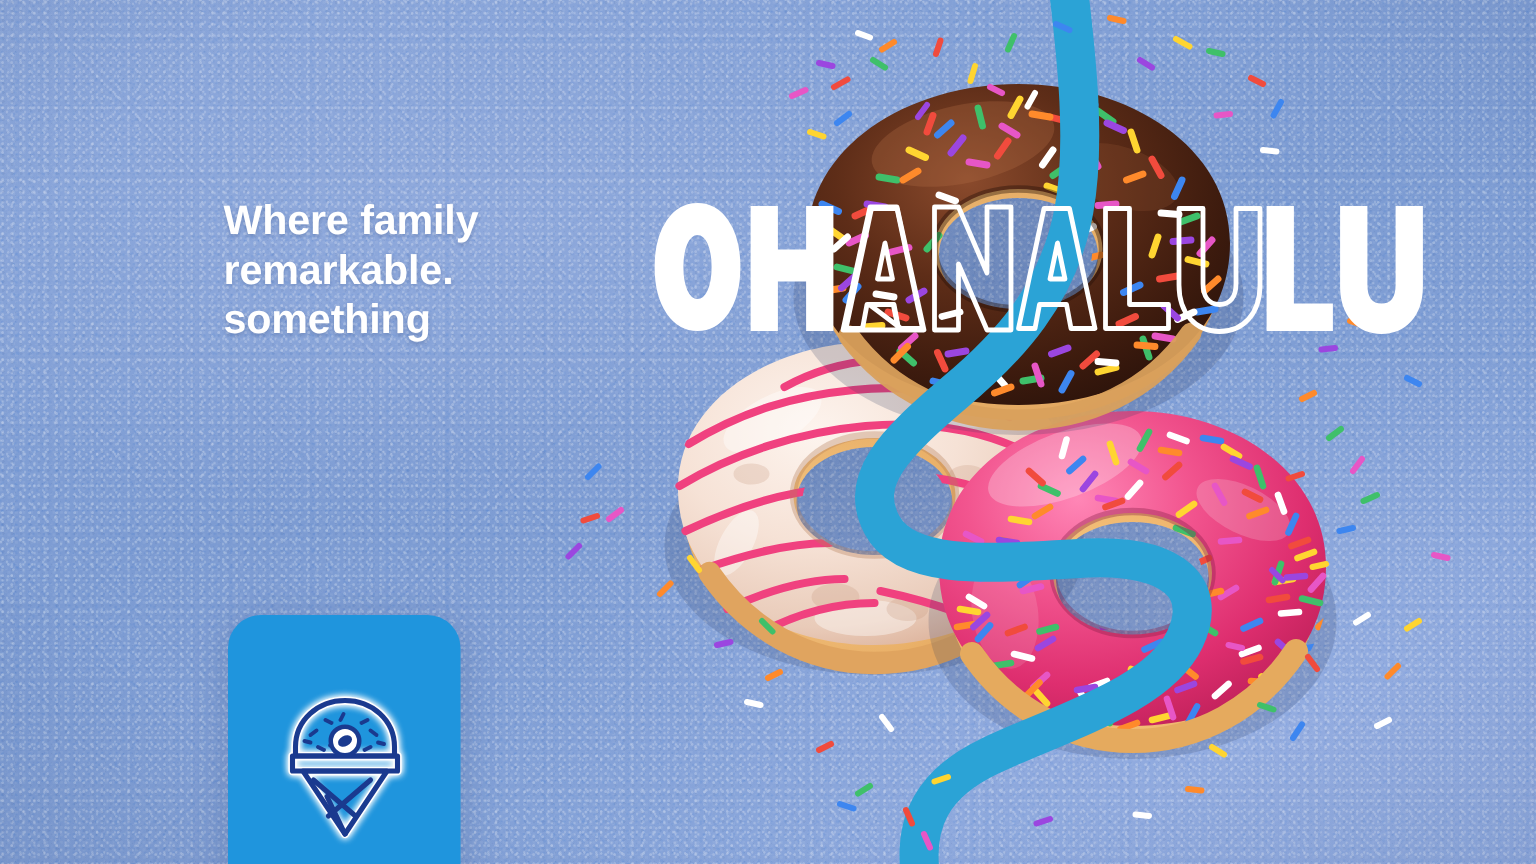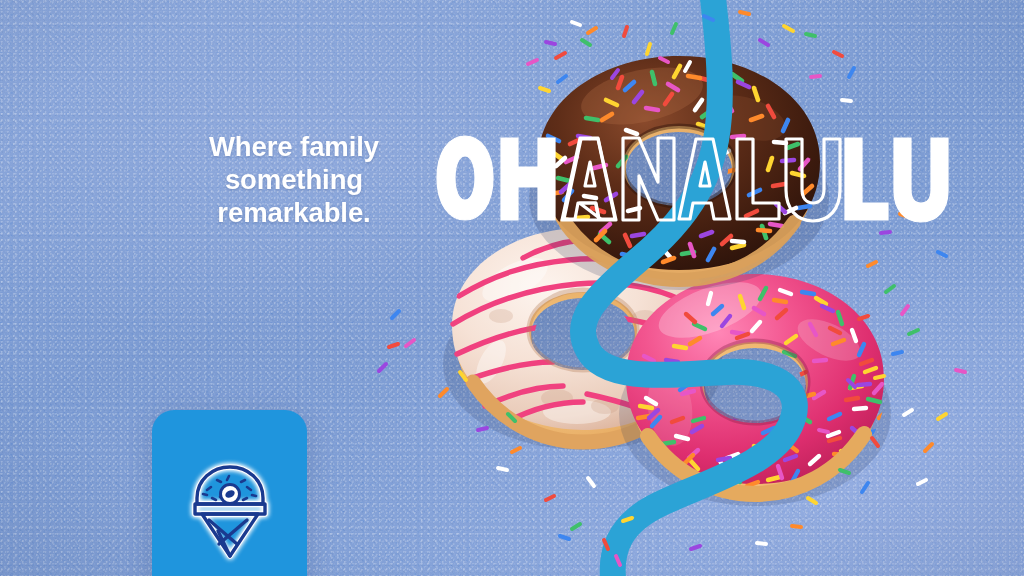--- a/index.html
+++ b/index.html
@@ -56,21 +56,20 @@
   
   .headline{
     position:absolute; left:149px; top:131px;
     width:290px;
     color:#ffffff;
     font-size:27.5px;
     font-weight:700;
     line-height:1.195;
     letter-spacing:-0.1px;
     text-shadow:0 1px 3px rgba(40,62,110,.28);
-    text-align:center;
   }
   .headline span{ display:block; white-space:nowrap; }
 
   
   .logo-box{
     position:absolute; left:152px; top:410px;
     width:155px; height:180px;
     background:#1f95dd;
     border-radius:22px 22px 0 0;
     box-shadow:0 6px 26px rgba(30,60,110,.22);
@@ -619,22 +618,22 @@
       </g>
 
       <g>
         <path class="tsolid" d="M458 20 h17 v52 c0 9 4 13 10 13 c6 0 10-4 10-13 V20 h17 v53 c0 19-11 31-27 31 c-16 0-27-12-27-31 Z"></path>
       </g>
     </svg>
   </div>
 
   <div class="headline">
     <span>Where family</span>
+    <span>remarkable.</span>
     <span>something</span>
-    <span>remarkable.</span>
   </div>
 
   <div class="logo-box">
     <div class="logo-mark">
       <svg viewBox="0 0 86 104">
         <defs>
           <filter id="glowf" x="-60%" y="-60%" width="220%" height="220%">
             <feGaussianBlur stdDeviation="2.6" result="b"></feGaussianBlur>
             <feMerge>
                 <feMergeNode in="b"></feMergeNode>

